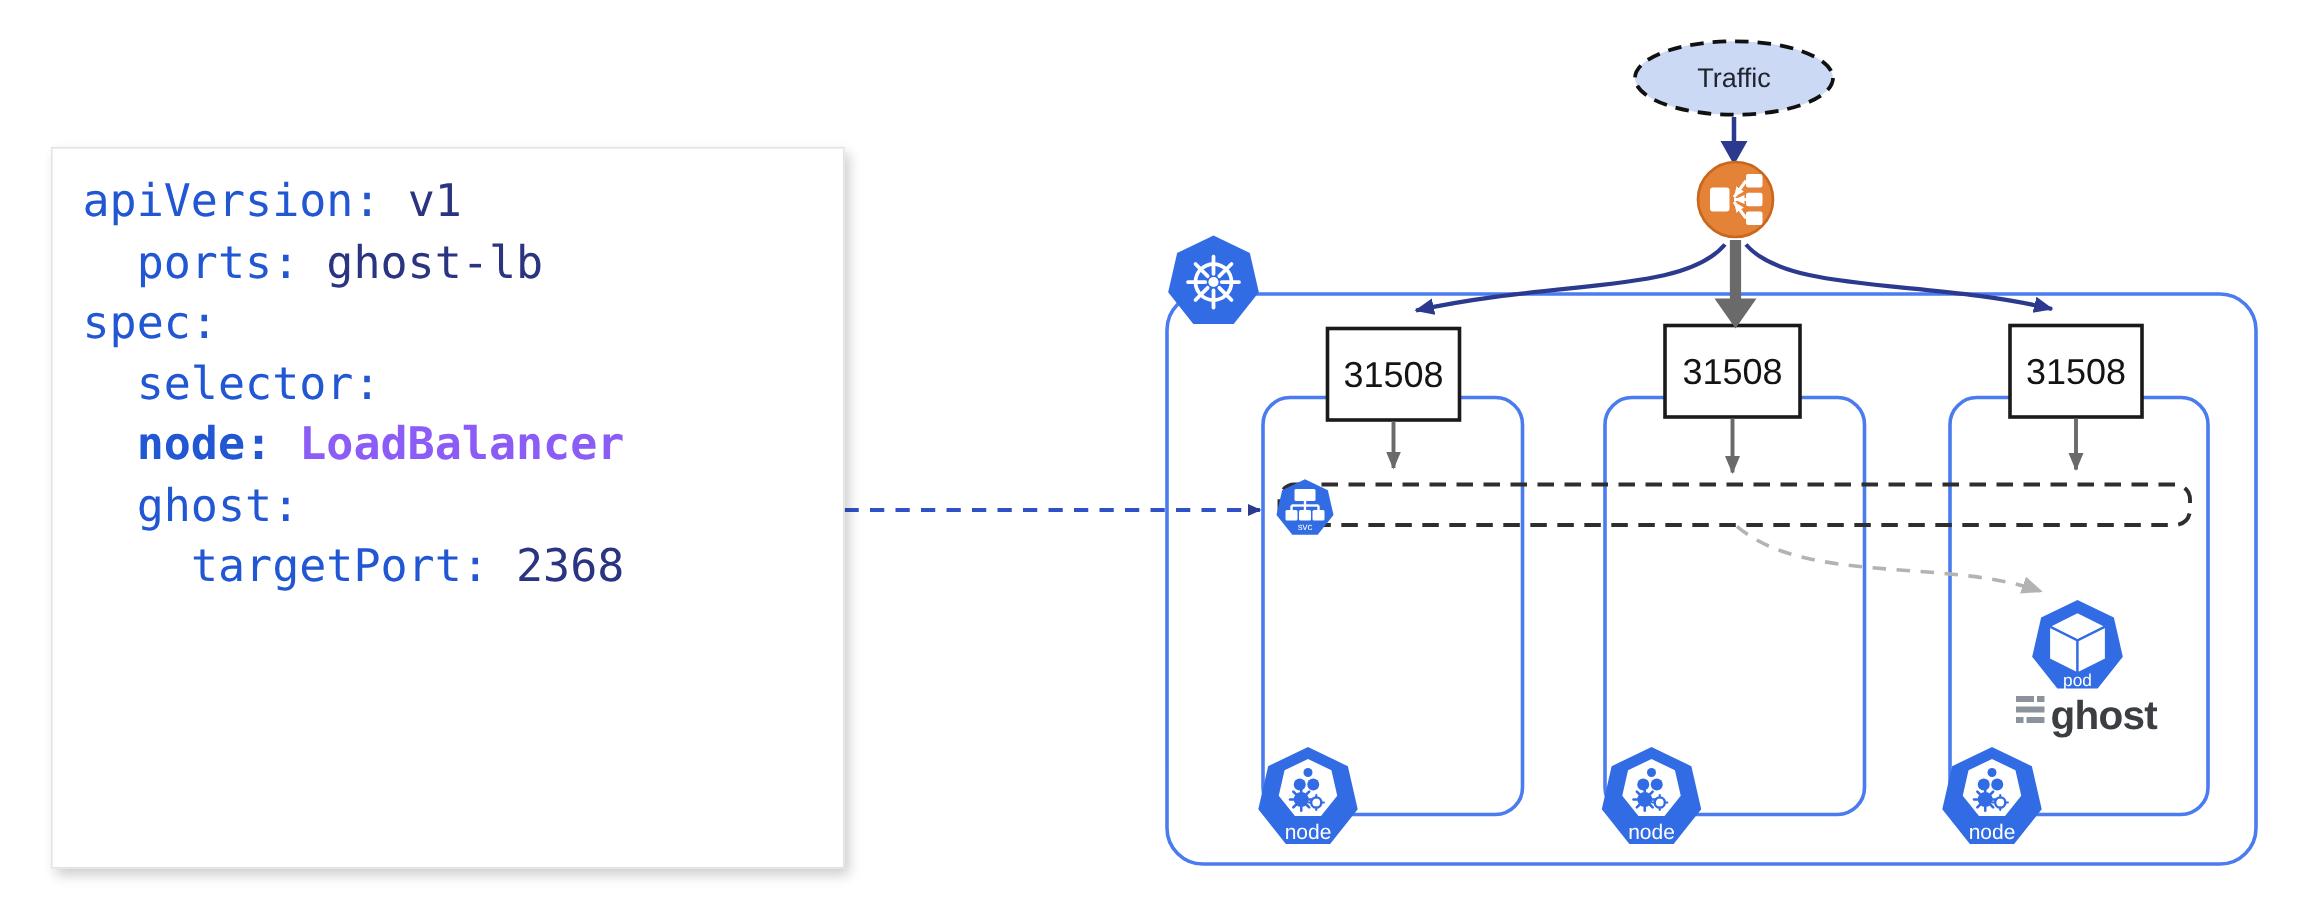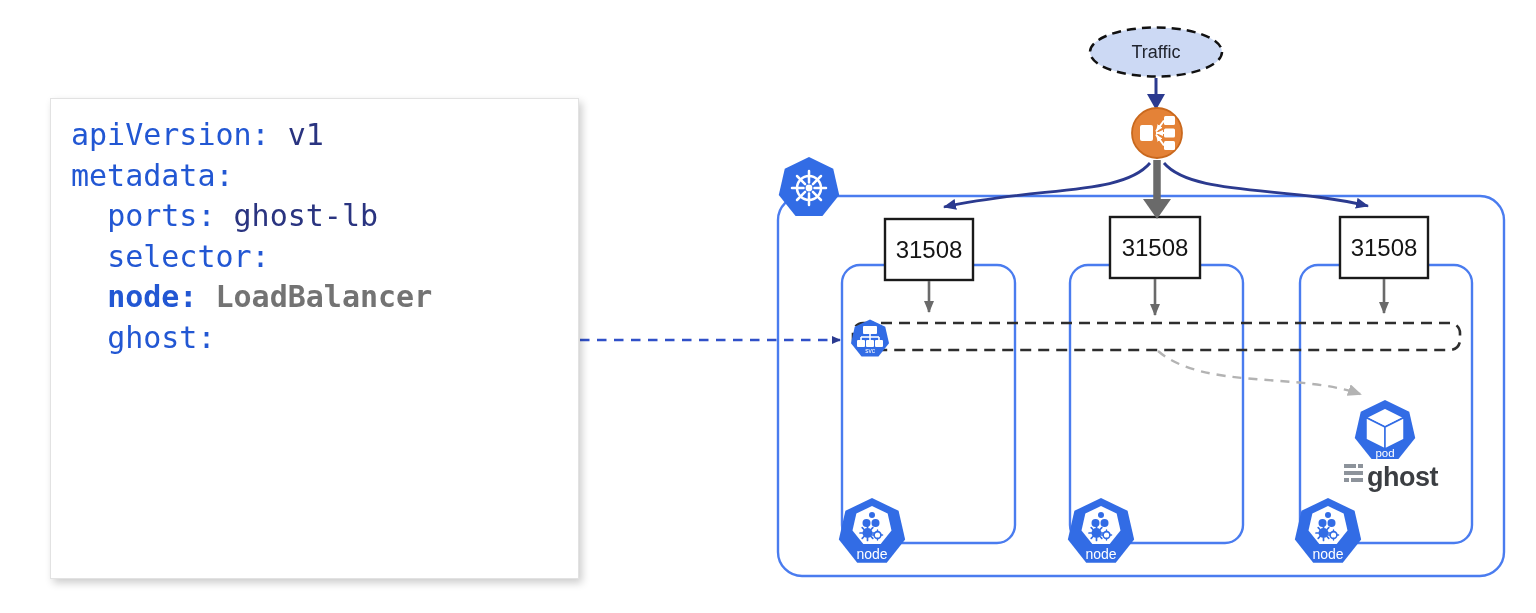--- a/index.html
+++ b/index.html
@@ -2,33 +2,33 @@
 <html><head>
 <meta charset="utf-8">
 <style>
   html,body{margin:0;padding:0;background:#ffffff;}
   body{width:1536px;height:613px;position:relative;overflow:hidden;
        font-family:"Liberation Sans",sans-serif;}
   .diagram-svg{position:absolute;left:0;top:0;}
 
   
   .code-block{
-    position:absolute;left:50px;top:98px;width:529px;height:481px;
+    position:absolute;left:34px;top:98px;width:529px;height:481px;
     box-sizing:border-box;background:#ffffff;border:1px solid #e2e2e2;
     box-shadow:3px 4px 8px rgba(0,0,0,0.20);
     padding:16px 0 0 20px;
   }
   .code-line{
     font-family:"DejaVu Sans Mono",monospace;
     font-size:30px;line-height:40.5px;white-space:pre;color:#2a3480;
   }
   .code-line .k{color:#2257d3;}
   .code-line .v{color:#2a3480;}
   .code-line.bold{font-weight:700;}
-  .code-line.bold .v{color:#737373;}
+  .code-line.bold .v{color:#8b5cf6;}
 
   
   text{font-family:"Liberation Sans",sans-serif;}
   .traffic-label{font-size:18px;fill:#20242e;}
   .port-label{font-size:24px;fill:#141414;}
   .icon-caption{fill:#ffffff;}
   .ghost-label{font-size:27px;font-weight:700;fill:#3b3e42;letter-spacing:-0.5px;}
 </style>
 </head>
 <body>
@@ -191,18 +191,19 @@
     <text x="0" y="27" text-anchor="middle" class="icon-caption" font-size="14">node</text>
   </g>
   <g transform="translate(1328,532)">
     <use href="#nodeGlyph"></use>
     <text x="0" y="27" text-anchor="middle" class="icon-caption" font-size="14">node</text>
   </g>
 </svg>
 
 <div class="code-block">
     <div class="code-line"><span class="k">apiVersion:</span> <span class="v">v1</span></div>
-    <div class="code-line"><span class="k">metadata:</span></div>
     <div class="code-line">  <span class="k">ports:</span> <span class="v">ghost-lb</span></div>
+    <div class="code-line"><span class="k">spec:</span></div>
     <div class="code-line">  <span class="k">selector:</span></div>
     <div class="code-line bold">  <span class="k">node:</span> <span class="v">LoadBalancer</span></div>
     <div class="code-line">  <span class="k">ghost:</span></div>
+    <div class="code-line">    <span class="k">targetPort:</span> <span class="v">2368</span></div>
   </div>
 
 </body></html>

